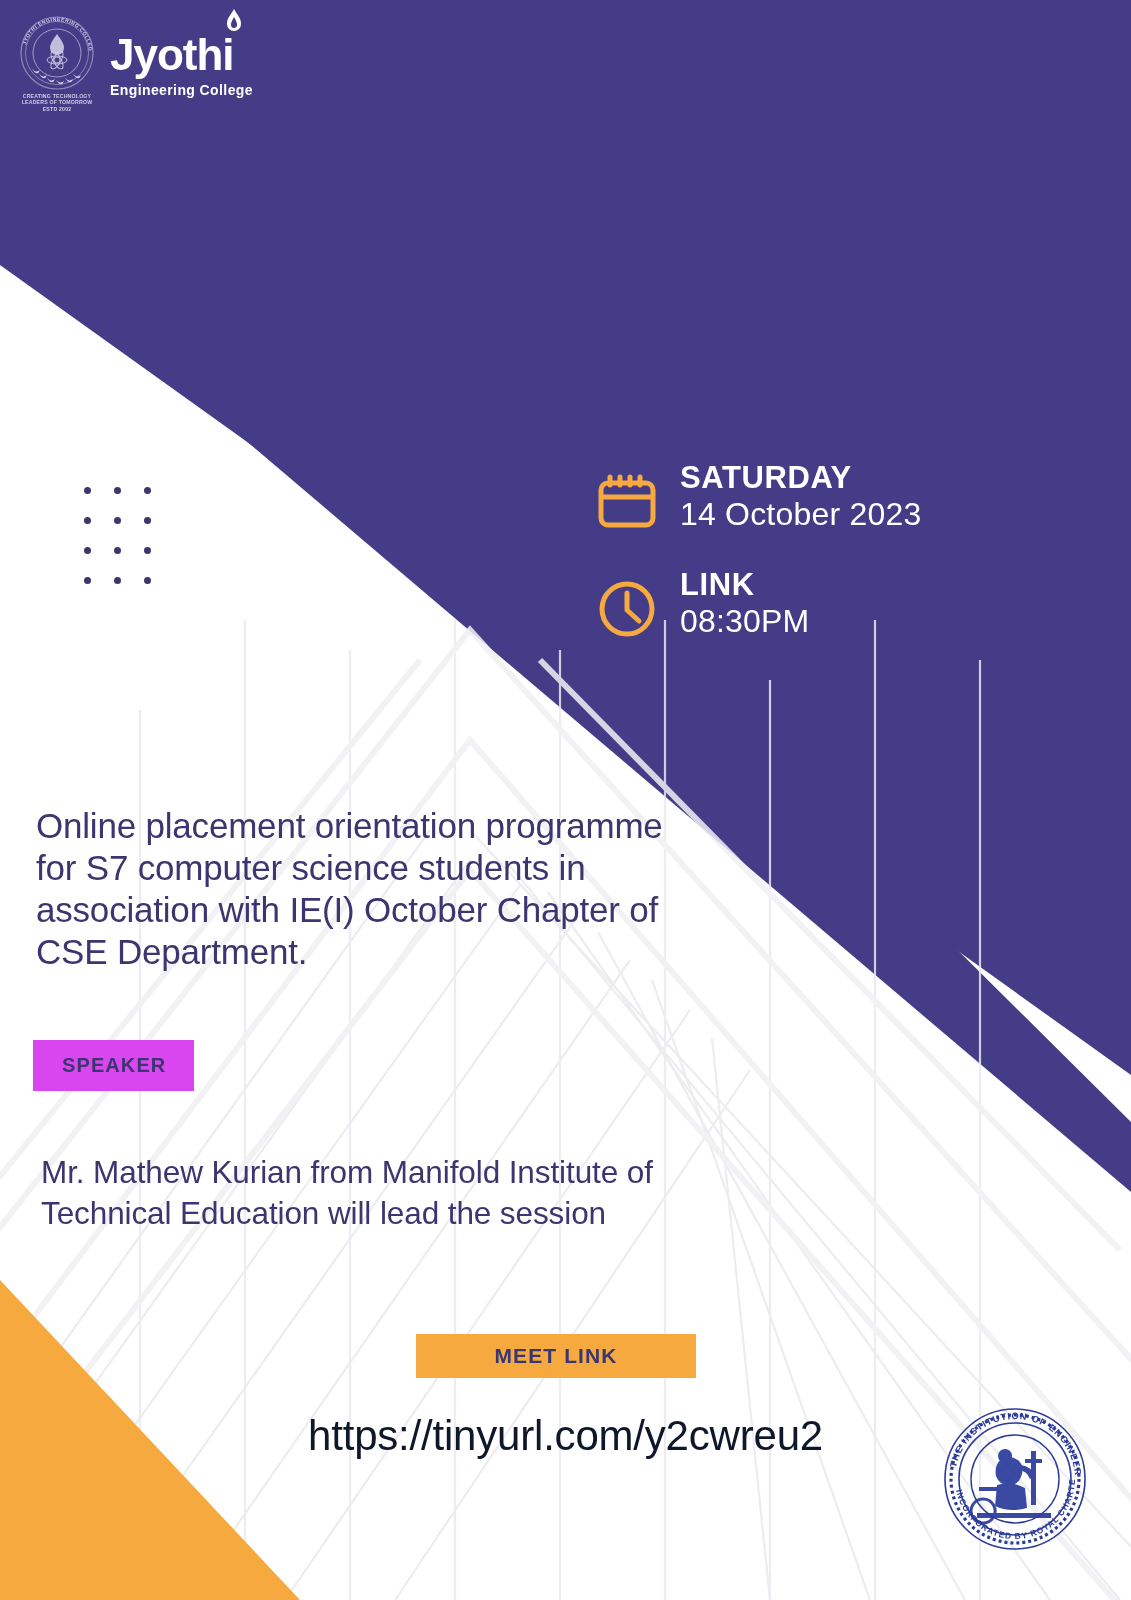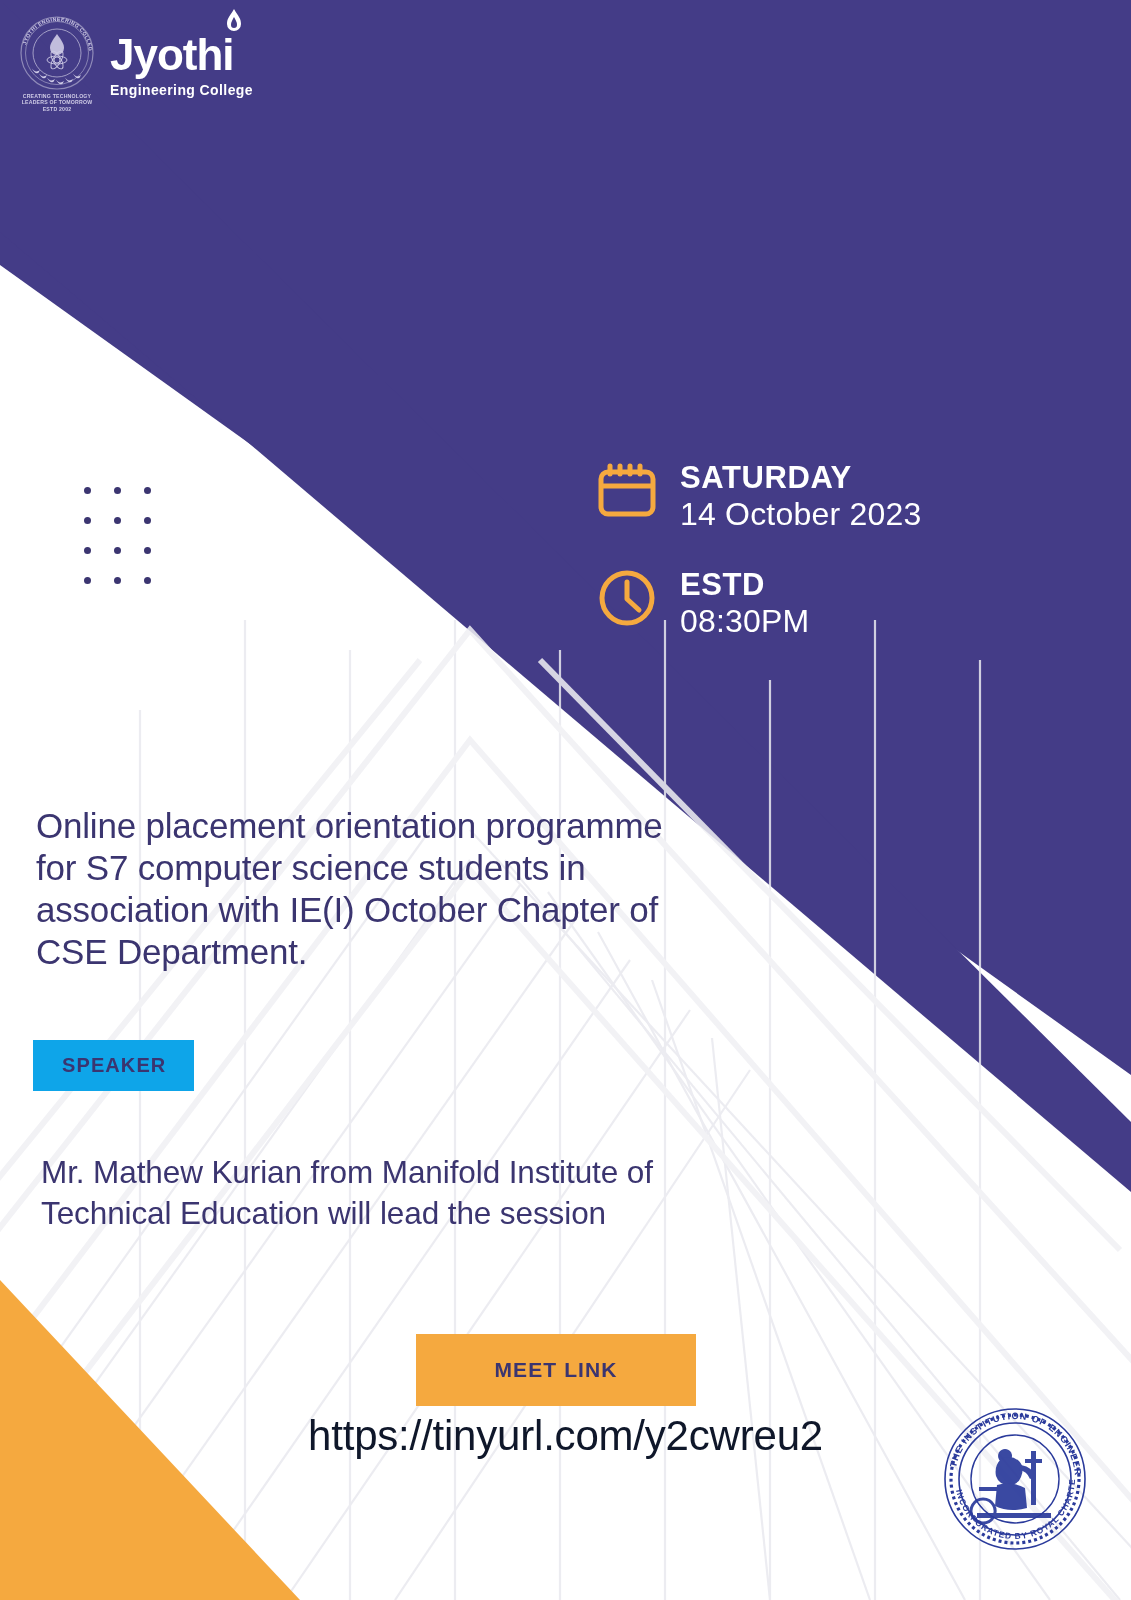--- a/index.html
+++ b/index.html
@@ -155,21 +155,21 @@
   }
 
   
   .meta {
     position: absolute;
     left: 596px;
     top: 460px;
   }
   .meta-row {
     display: flex;
-    align-items: flex-start;
+    align-items: flex-end;
     gap: 22px;
     margin-bottom: 34px;
   }
   .meta-icon {
     width: 62px;
     height: 62px;
     flex: none;
   }
   .meta-label {
     display: block;
@@ -212,21 +212,21 @@
     color: #3B3570;
     font-size: 35px;
     line-height: 42px;
     letter-spacing: -0.2px;
   }
 
   .speaker-badge {
     position: absolute;
     left: 33px;
     top: 1040px;
-    background: #0ea5e9;
+    background: #d946ef;
     color: #3B3570;
     font-size: 20px;
     font-weight: bold;
     letter-spacing: 1.1px;
     padding: 14px 28px 14px 29px;
   }
 
   .speaker-text {
     position: absolute;
     left: 33px;
@@ -238,21 +238,21 @@
     letter-spacing: -0.1px;
     margin-left: 8px;
   }
 
   
   .meet-badge {
     position: absolute;
     left: 416px;
     top: 1334px;
     width: 280px;
-    height: 72px;
+    height: 44px;
     background: #F5A93F;
     display: flex;
     align-items: center;
     justify-content: center;
     color: #3B3570;
     font-size: 21px;
     font-weight: bold;
     letter-spacing: 1.1px;
   }
   .meet-url {
@@ -398,21 +398,21 @@
         <span class="meta-value">14 October 2023</span>
       </div>
     </div>
 
     <div class="meta-row">
       <svg class="meta-icon" viewBox="0 0 62 62">
         <circle cx="31" cy="31" r="25" fill="none" stroke="#F5A93F" stroke-width="5"></circle>
         <path d="M31 15 v 17 l 12 11" fill="none" stroke="#F5A93F" stroke-width="5" stroke-linecap="round" stroke-linejoin="round"></path>
       </svg>
       <div>
-        <span class="meta-label">ESTD</span>
+        <span class="meta-label">LINK</span>
         <span class="meta-value">08:30PM</span>
       </div>
     </div>
 
   </div>
 
   <p class="description">Online placement orientation programme for S7 computer science students in association with IE(I) October Chapter of CSE Department.</p>
 
   <div class="speaker-badge">SPEAKER</div>
   <p class="speaker-text">Mr. Mathew  Kurian from Manifold Institute of Technical Education will lead the session</p>

